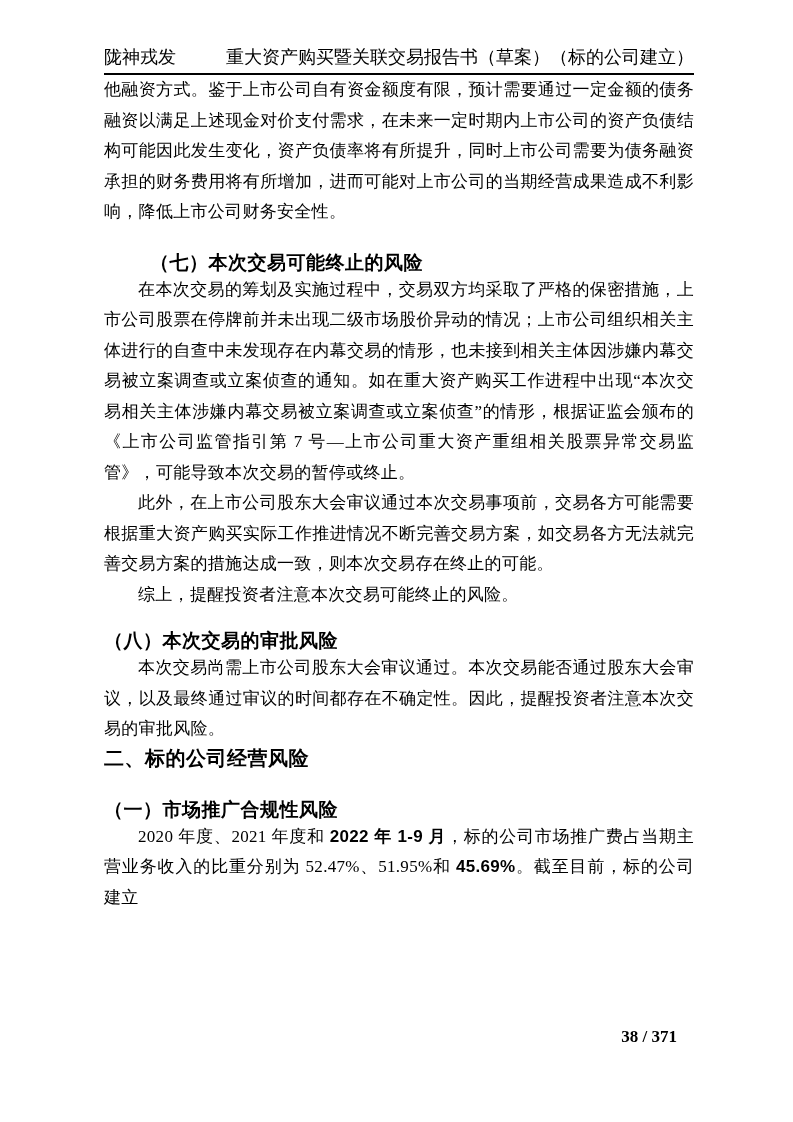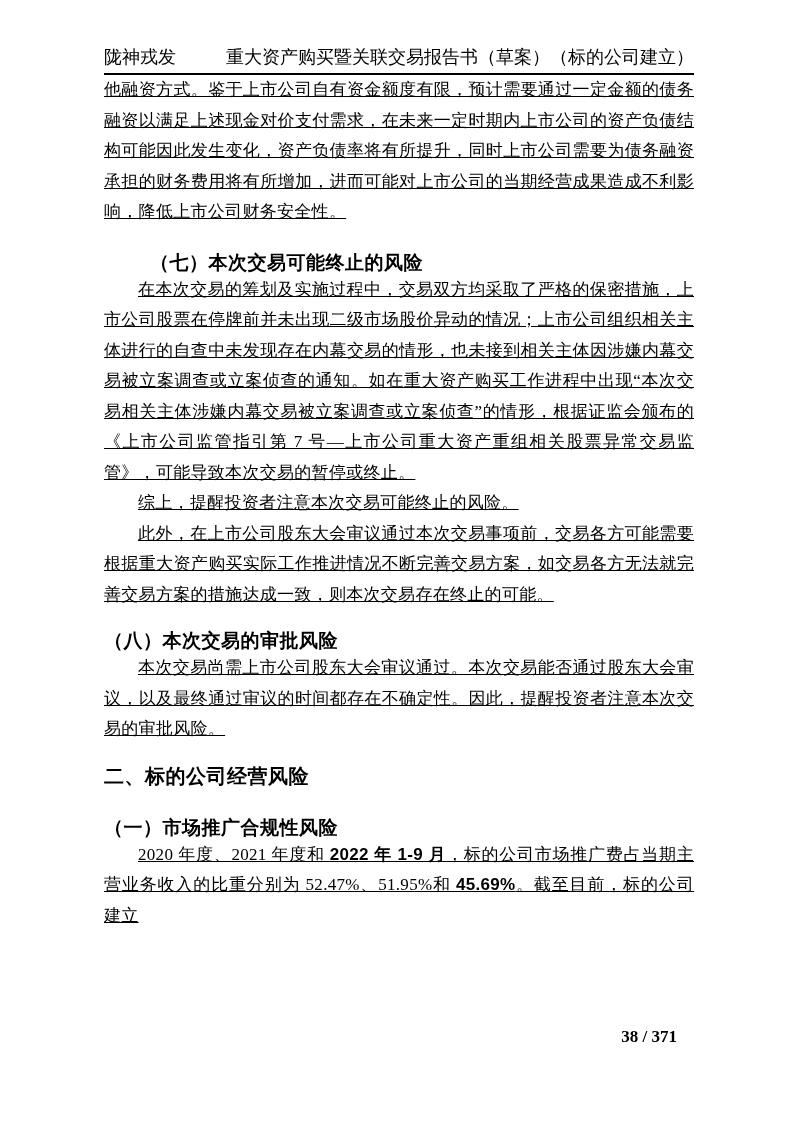--- a/index.html
+++ b/index.html
@@ -32,39 +32,38 @@
     line-height: 18px;
   }
   .header .hdr-right { text-align: right; }
   p.body {
     margin: 0;
     font-size: 17px;
     line-height: 30.5px;
     letter-spacing: 0.3px;
     text-align: justify;
     text-justify: inter-ideograph;
-    text-decoration: underline;
   }
   p.indent { text-indent: 2em; }
   .h {
     margin: 0;
     font-family: "Liberation Sans", "DejaVu Sans", sans-serif;
     font-weight: bold;
     letter-spacing: 0.5px;
   }
   .h-sub  { font-size: 19px; line-height: 25px; }
   .h-main { font-size: 20px; line-height: 26px; }
   .mt-p1     { margin-top: 18px; }
   .mt-h7     { margin-top: 22px; margin-left: 46px; }
   .mt-p2     { margin-top: 22px; }
   .mt-p3     { margin-top: 18px; }
   .mt-p4     { margin-top: 12px; }
   .mt-h8     { margin-top: 18px; }
   .mt-p5     { margin-top: 22px; }
-  .mt-h2main { margin-top: 18px; }
+  .mt-h2main { }
   .mt-h2sub  { margin-top: 26px; }
   .mt-p6     { margin-top: 14px; }
   .bseg {
     font-family: "Liberation Sans", "DejaVu Sans", sans-serif;
     font-weight: bold;
   }
   .footer {
     position: absolute;
     top: 1027px;
     right: 116px;
@@ -83,23 +82,23 @@
       <span class="hdr-left">陇神戎发</span>
       <span class="hdr-right">重大资产购买暨关联交易报告书（草案）（标的公司建立）</span>
     </div>
 
     <p class="body mt-p1">他融资方式。鉴于上市公司自有资金额度有限，预计需要通过一定金额的债务融资以满足上述现金对价支付需求，在未来一定时期内上市公司的资产负债结构可能因此发生变化，资产负债率将有所提升，同时上市公司需要为债务融资承担的财务费用将有所增加，进而可能对上市公司的当期经营成果造成不利影响，降低上市公司财务安全性。</p>
 
     <h2 class="h h-sub mt-h7">（七）本次交易可能终止的风险</h2>
 
     <p class="body indent mt-p2">在本次交易的筹划及实施过程中，交易双方均采取了严格的保密措施，上市公司股票在停牌前并未出现二级市场股价异动的情况；上市公司组织相关主体进行的自查中未发现存在内幕交易的情形，也未接到相关主体因涉嫌内幕交易被立案调查或立案侦查的通知。如在重大资产购买工作进程中出现“本次交易相关主体涉嫌内幕交易被立案调查或立案侦查”的情形，根据证监会颁布的《上市公司监管指引第 7 号—上市公司重大资产重组相关股票异常交易监管》，可能导致本次交易的暂停或终止。</p>
 
+    <p class="body indent mt-p3">此外，在上市公司股东大会审议通过本次交易事项前，交易各方可能需要根据重大资产购买实际工作推进情况不断完善交易方案，如交易各方无法就完善交易方案的措施达成一致，则本次交易存在终止的可能。</p>
+
     <p class="body indent mt-p4">综上，提醒投资者注意本次交易可能终止的风险。</p>
-
-    <p class="body indent mt-p3">此外，在上市公司股东大会审议通过本次交易事项前，交易各方可能需要根据重大资产购买实际工作推进情况不断完善交易方案，如交易各方无法就完善交易方案的措施达成一致，则本次交易存在终止的可能。</p>
 
     <h2 class="h h-sub mt-h8">（八）本次交易的审批风险</h2>
 
     <p class="body indent mt-p5">本次交易尚需上市公司股东大会审议通过。本次交易能否通过股东大会审议，以及最终通过审议的时间都存在不确定性。因此，提醒投资者注意本次交易的审批风险。</p>
 
     <h2 class="h h-main mt-h2main">二、标的公司经营风险</h2>
 
     <h3 class="h h-sub mt-h2sub">（一）市场推广合规性风险</h3>
 
     <p class="body indent mt-p6">

